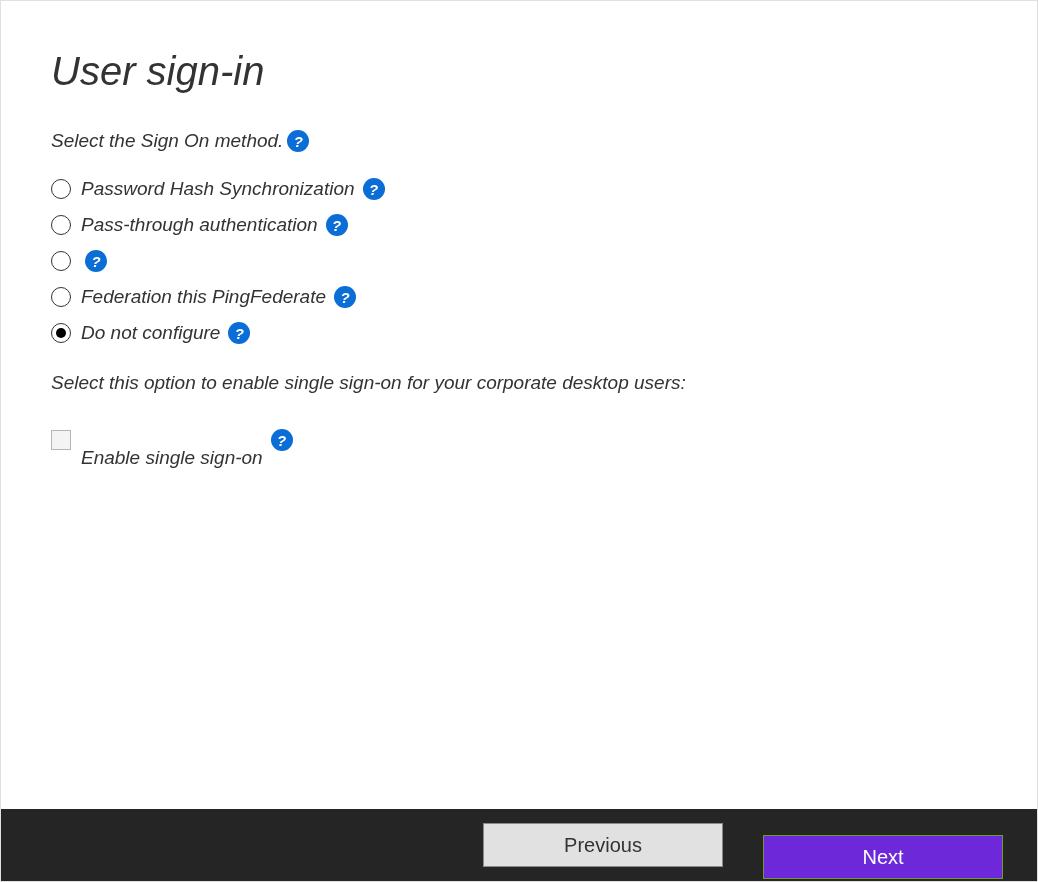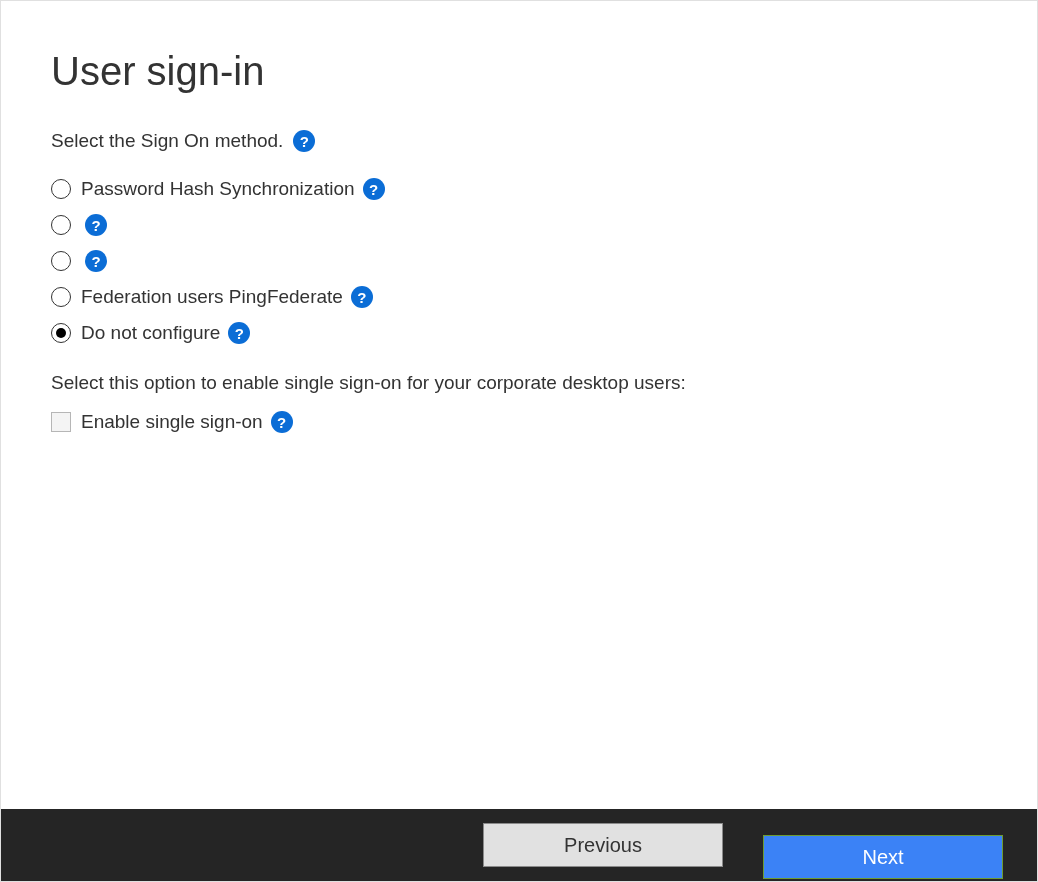--- a/index.html
+++ b/index.html
@@ -11,37 +11,37 @@
       font-family: "Segoe UI", "Segoe UI Light", Arial, sans-serif;
       background: #ffffff;
       width: 1038px;
       height: 882px;
       position: relative;
       border: 1px solid #e0e0e0;
       overflow: hidden;
     }
     .content {
       padding: 48px 50px 0 50px;
+      font-style: italic;
     }
     h1.page-title {
       font-size: 40px;
       font-weight: 300;
       color: #333333;
       margin-bottom: 36px;
       letter-spacing: 0px;
     }
     .subtitle-row {
       display: flex;
       align-items: center;
       font-size: 19px;
       color: #333333;
       margin-bottom: 26px;
     }
     .subtitle-row .text {
-      margin-right: 6px;
     }
     .help-icon {
       display: inline-flex;
       align-items: center;
       justify-content: center;
       width: 22px;
       height: 22px;
       border-radius: 50%;
       background: #0b6dd6;
       color: #ffffff;
@@ -104,20 +104,21 @@
       height: 20px;
       border: 1px solid #b6b6b6;
       background: #f4f4f4;
       margin-right: 10px;
       cursor: pointer;
       flex-shrink: 0;
     }
     .checkbox-label {
       margin-right: 4px;
       cursor: pointer;
+      margin-top: 36px;
     }
     .footer-bar {
       position: absolute;
       left: 0;
       right: 0;
       bottom: 0;
       height: 72px;
       background: #252525;
       display: flex;
       align-items: center;
@@ -134,21 +135,21 @@
       cursor: pointer;
       display: flex;
       align-items: center;
       justify-content: center;
     }
     .btn-secondary {
       background: #e1e1e1;
       color: #333333;
     }
     .btn-primary {
-      background: #3b82f6;
+      background: #6d28d9;
       color: #ffffff;
       border: 1px solid #6d9c31;
       margin-top: 24px;
     }
   </style>
 </head>
 <body>
 
 <div class="content">
 
@@ -162,31 +163,32 @@
   <div class="radio-group">
 
     <div class="radio-row">
       <span class="radio-circle"></span>
       <span class="radio-label">Password Hash Synchronization</span>
       <span class="help-icon">?</span>
     </div>
 
     <div class="radio-row">
       <span class="radio-circle"></span>
-      <span class="help-icon">?</span>
-    </div>
-
-    <div class="radio-row">
-      <span class="radio-circle"></span>
-      <span class="help-icon">?</span>
-    </div>
-
-    <div class="radio-row">
-      <span class="radio-circle"></span>
-      <span class="radio-label">Federation users PingFederate</span>
+      <span class="radio-label">Pass-through authentication</span>
+      <span class="help-icon">?</span>
+    </div>
+
+    <div class="radio-row">
+      <span class="radio-circle"></span>
+      <span class="help-icon">?</span>
+    </div>
+
+    <div class="radio-row">
+      <span class="radio-circle"></span>
+      <span class="radio-label">Federation this PingFederate</span>
       <span class="help-icon">?</span>
     </div>
 
     <div class="radio-row">
       <span class="radio-circle selected"></span>
       <span class="radio-label">Do not configure</span>
       <span class="help-icon">?</span>
     </div>
 
   </div>

